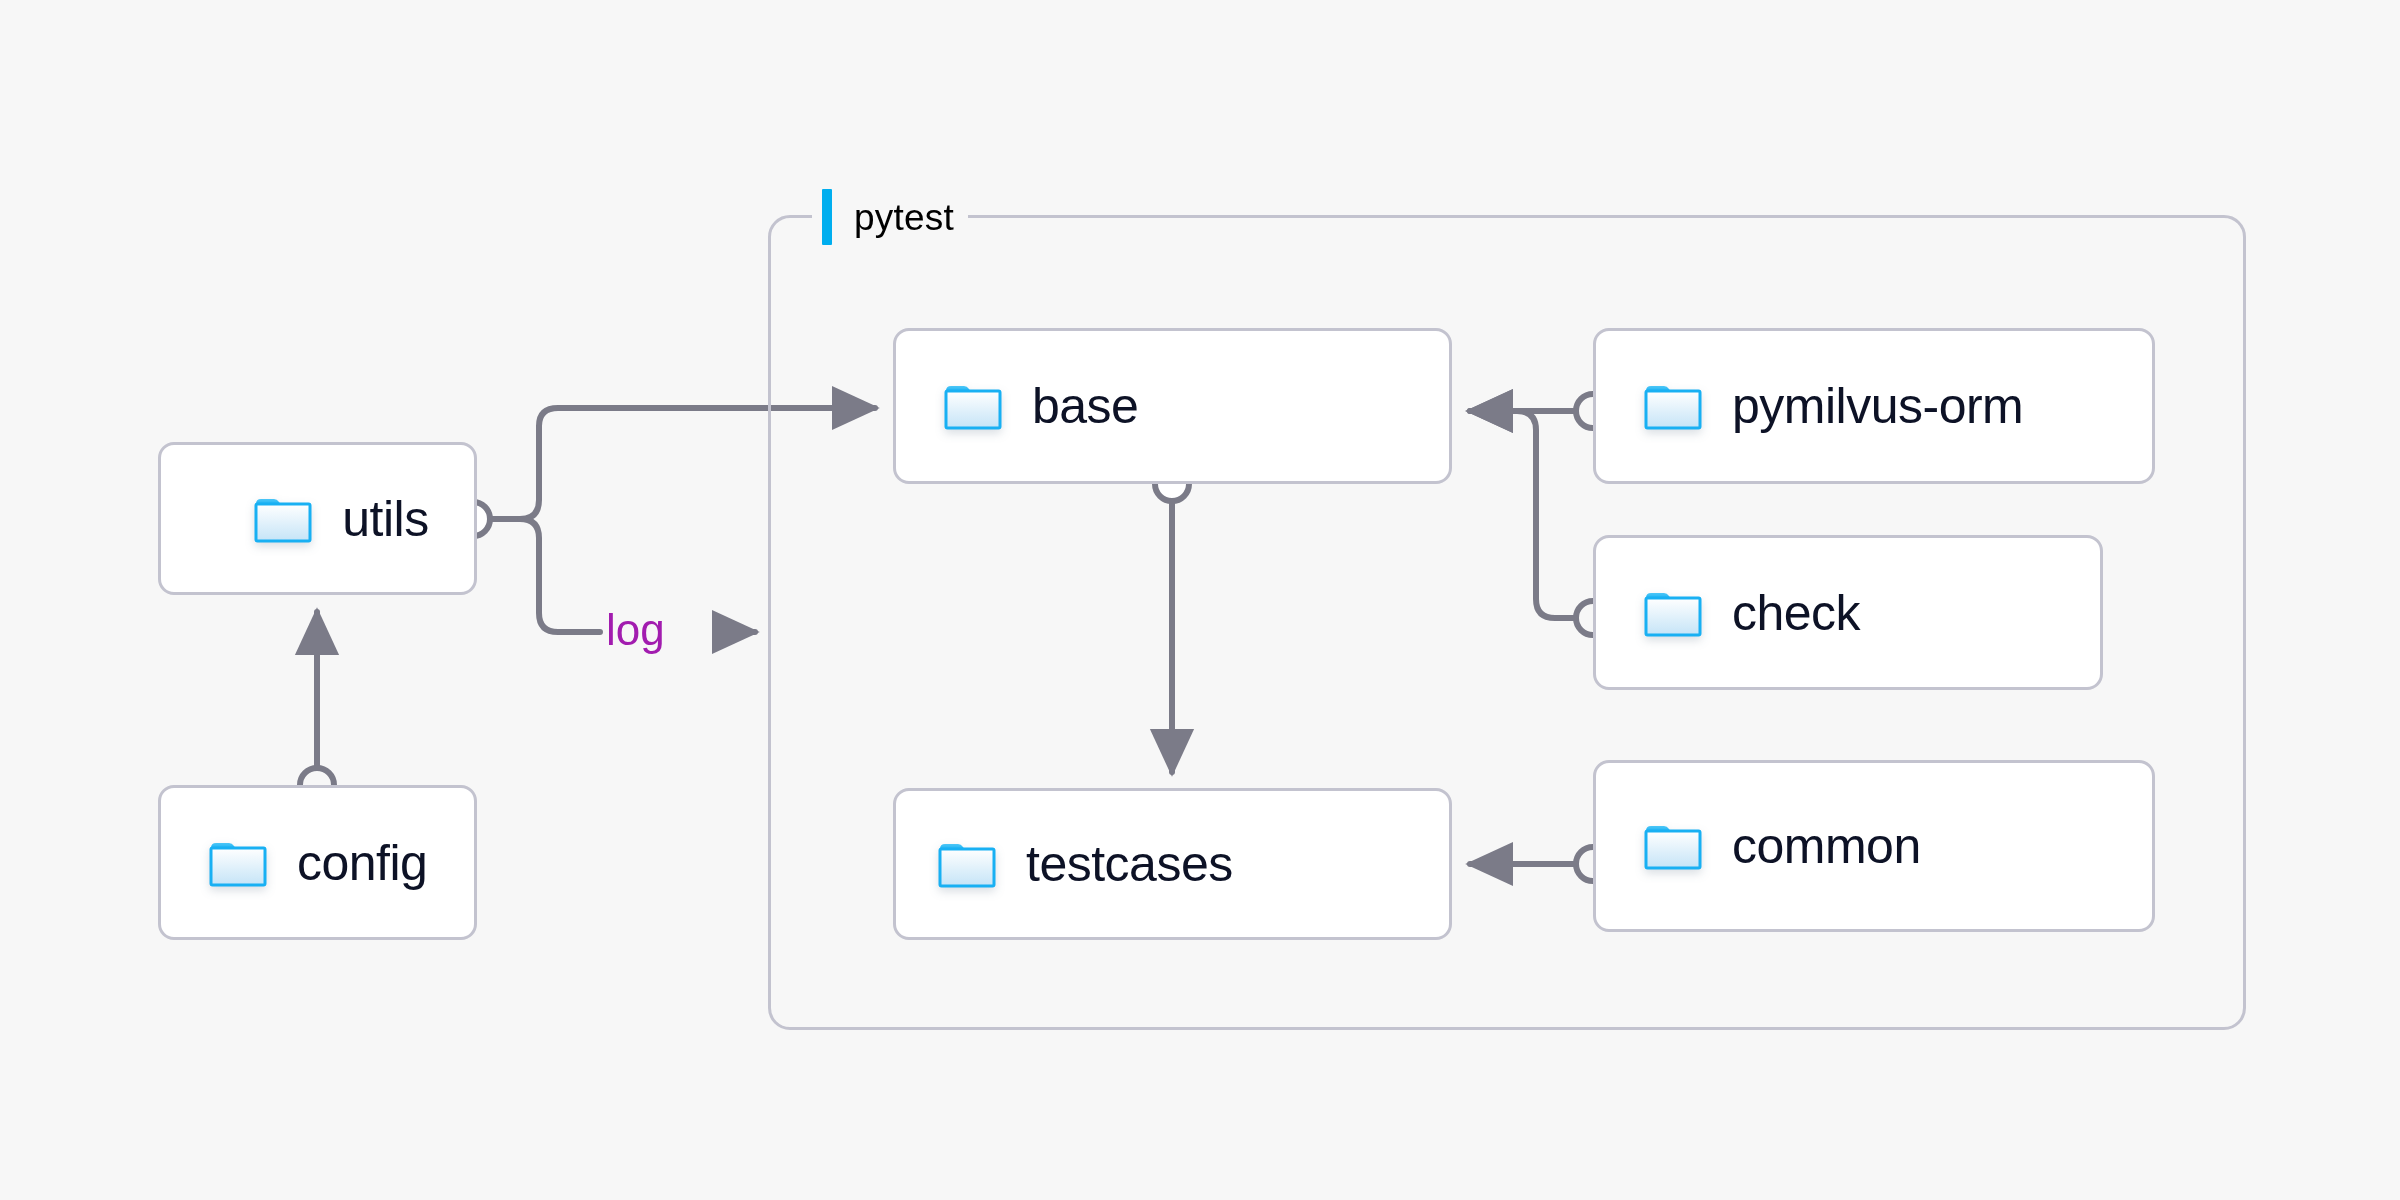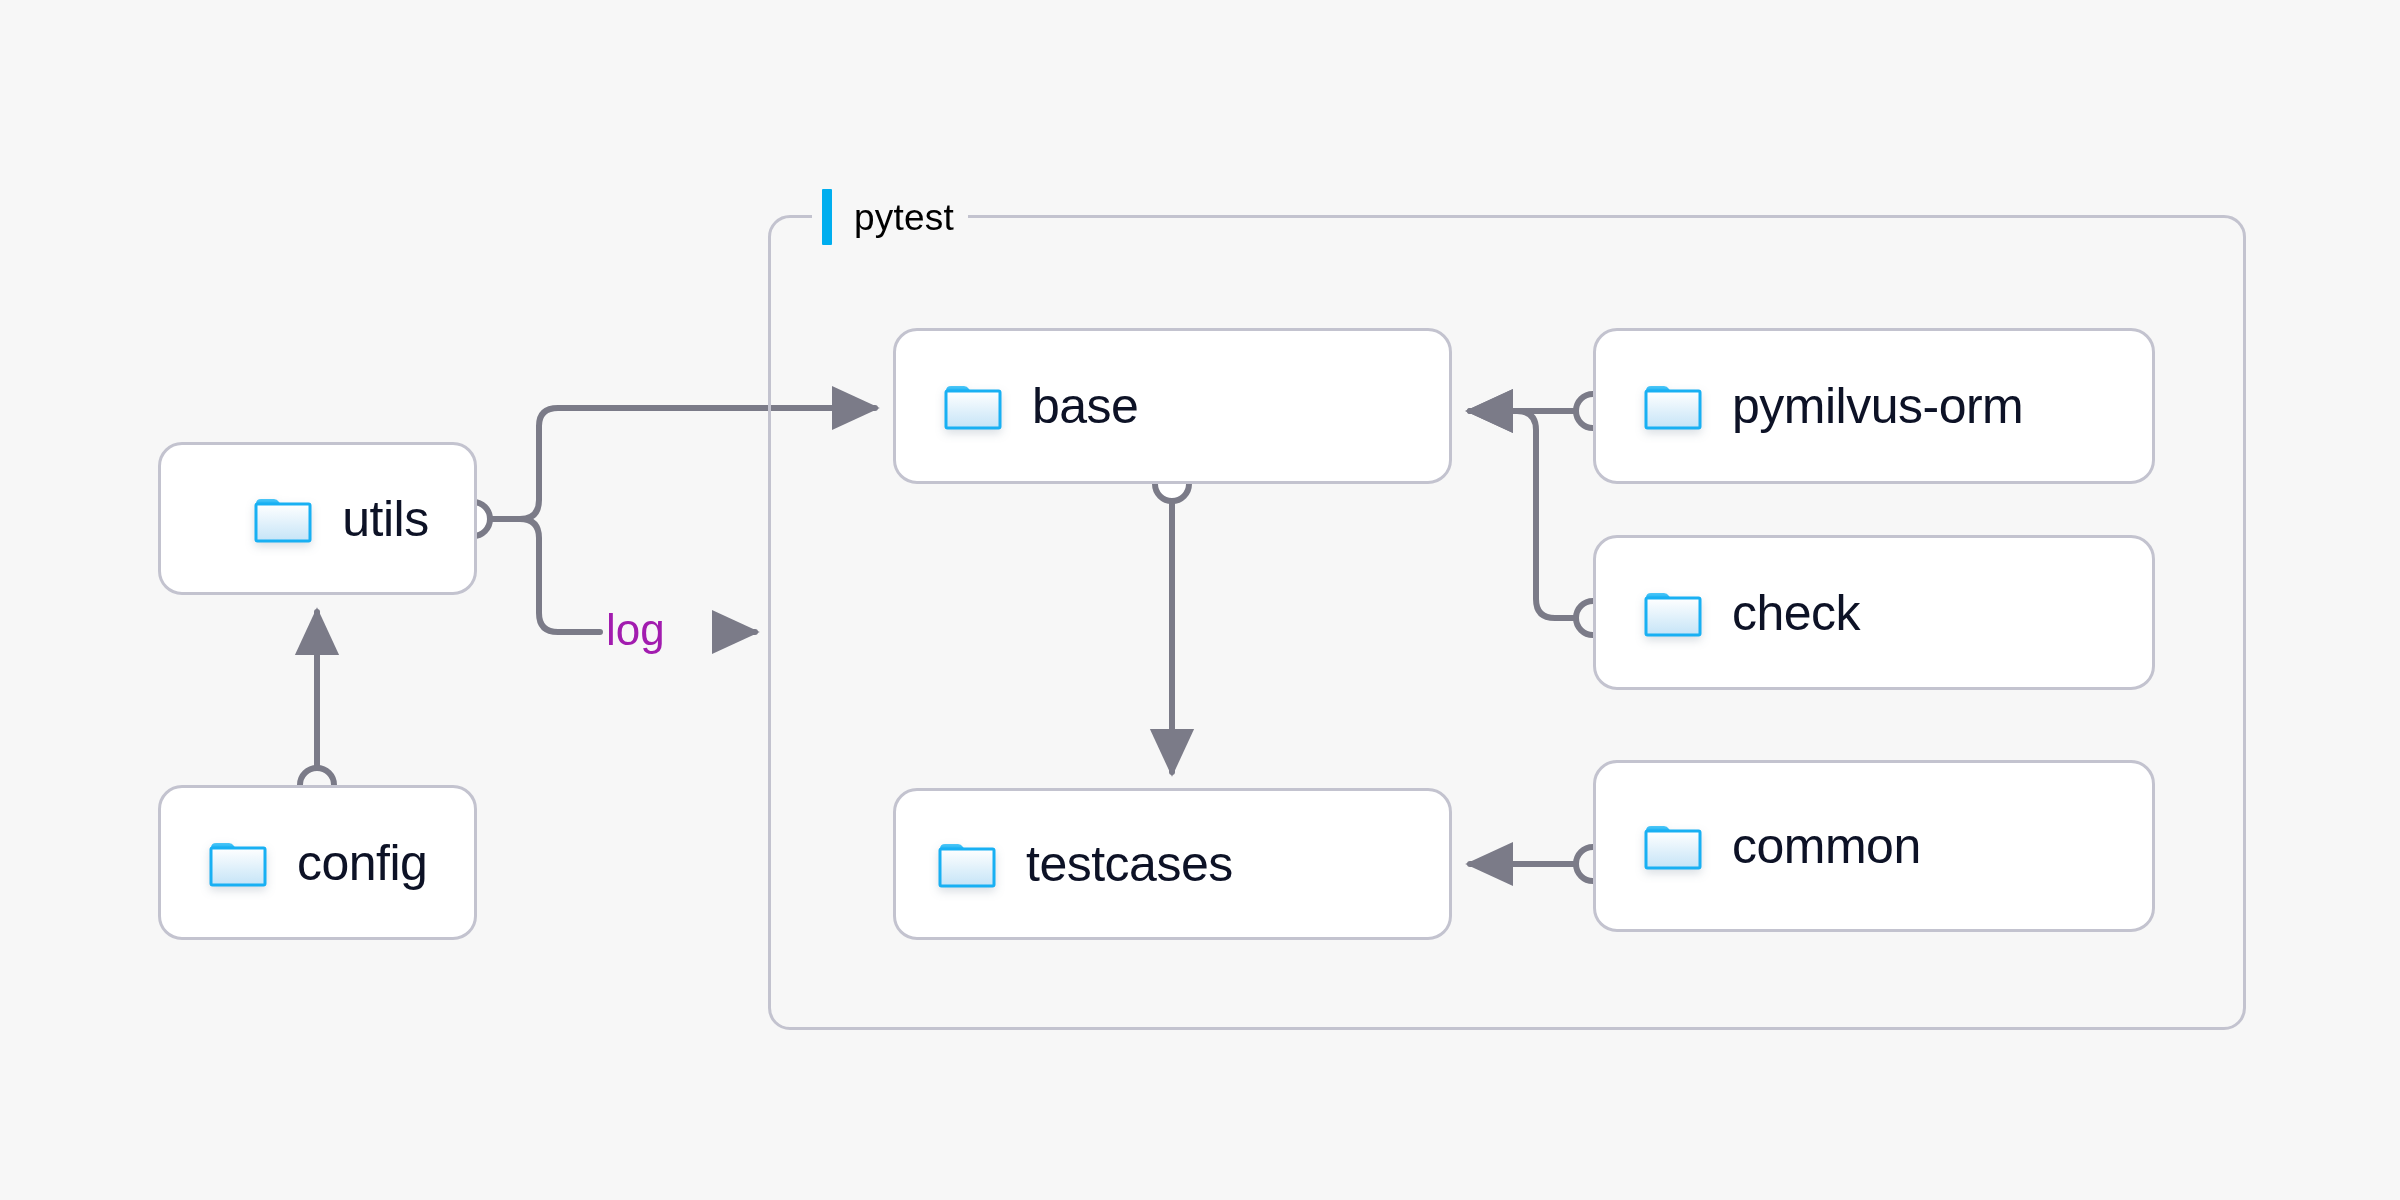--- a/index.html
+++ b/index.html
@@ -49,21 +49,21 @@
     white-space: nowrap;
     line-height: 1;
   }
 
   
   .node {
     position: absolute;
     box-sizing: border-box;
     background: #ffffff;
     border: 3px solid #c3c3cf;
-    border-radius: 24px;
+    border-radius: 16px;
     display: flex;
     align-items: center;
     padding-left: 48px;
     gap: 30px;
   }
   .node-label {
     font-size: 50px;
     color: #0d1226;
     letter-spacing: -0.5px;
     white-space: nowrap;
@@ -189,21 +189,21 @@
   <div class="node" style="left:1593px; top:328px; width:562px; height:156px;">
     <span class="folder-icon">
       <svg viewBox="0 0 58 50" width="58" height="50">
         <path d="M2,10 Q2,5 7,5 L20,5 Q23,5 25,8 L27,11 L22,11 Z" fill="url(#folderTabGrad)"></path>
         <rect x="2" y="10" width="54" height="37" rx="1.5" fill="url(#folderGrad)" stroke="#18b0f3" stroke-width="3"></rect>
       </svg>
     </span>
     <span class="node-label">pymilvus-orm</span>
   </div>
 
-  <div class="node" style="left:1593px; top:535px; width:562px; height:155px;">
+  <div class="node" style="left:1593px; top:535px; width:510px; height:155px;">
     <span class="folder-icon">
       <svg viewBox="0 0 58 50" width="58" height="50">
         <path d="M2,10 Q2,5 7,5 L20,5 Q23,5 25,8 L27,11 L22,11 Z" fill="url(#folderTabGrad)"></path>
         <rect x="2" y="10" width="54" height="37" rx="1.5" fill="url(#folderGrad)" stroke="#18b0f3" stroke-width="3"></rect>
       </svg>
     </span>
     <span class="node-label">check</span>
   </div>
 
   <div class="node" style="left:1593px; top:760px; width:562px; height:172px;">

